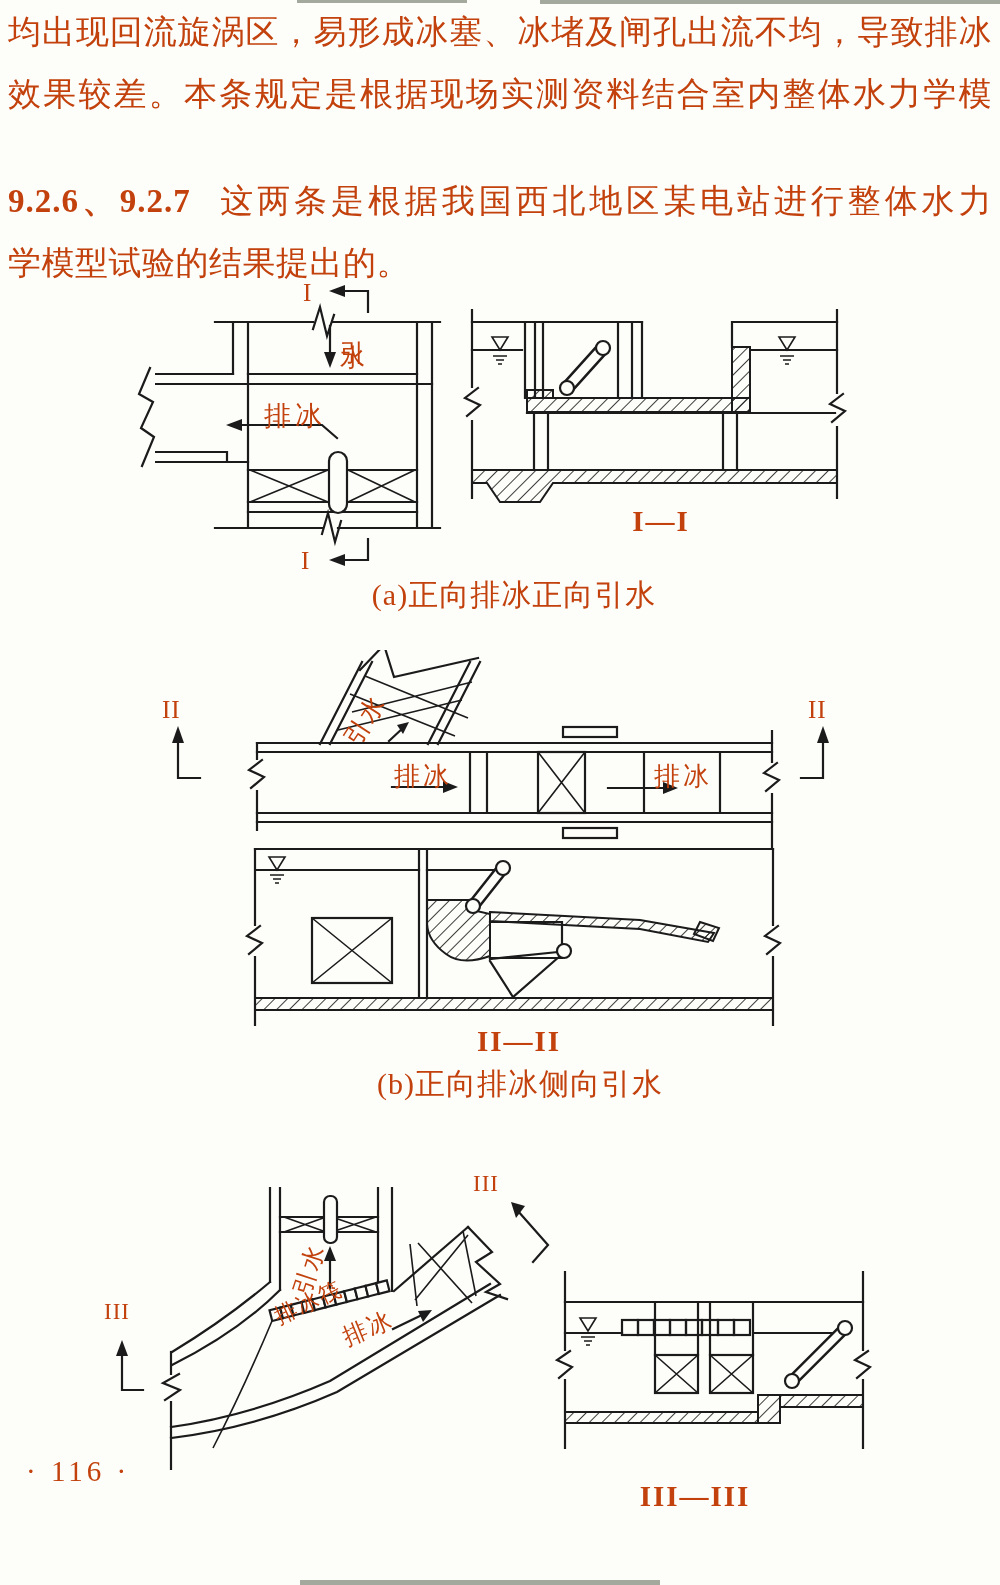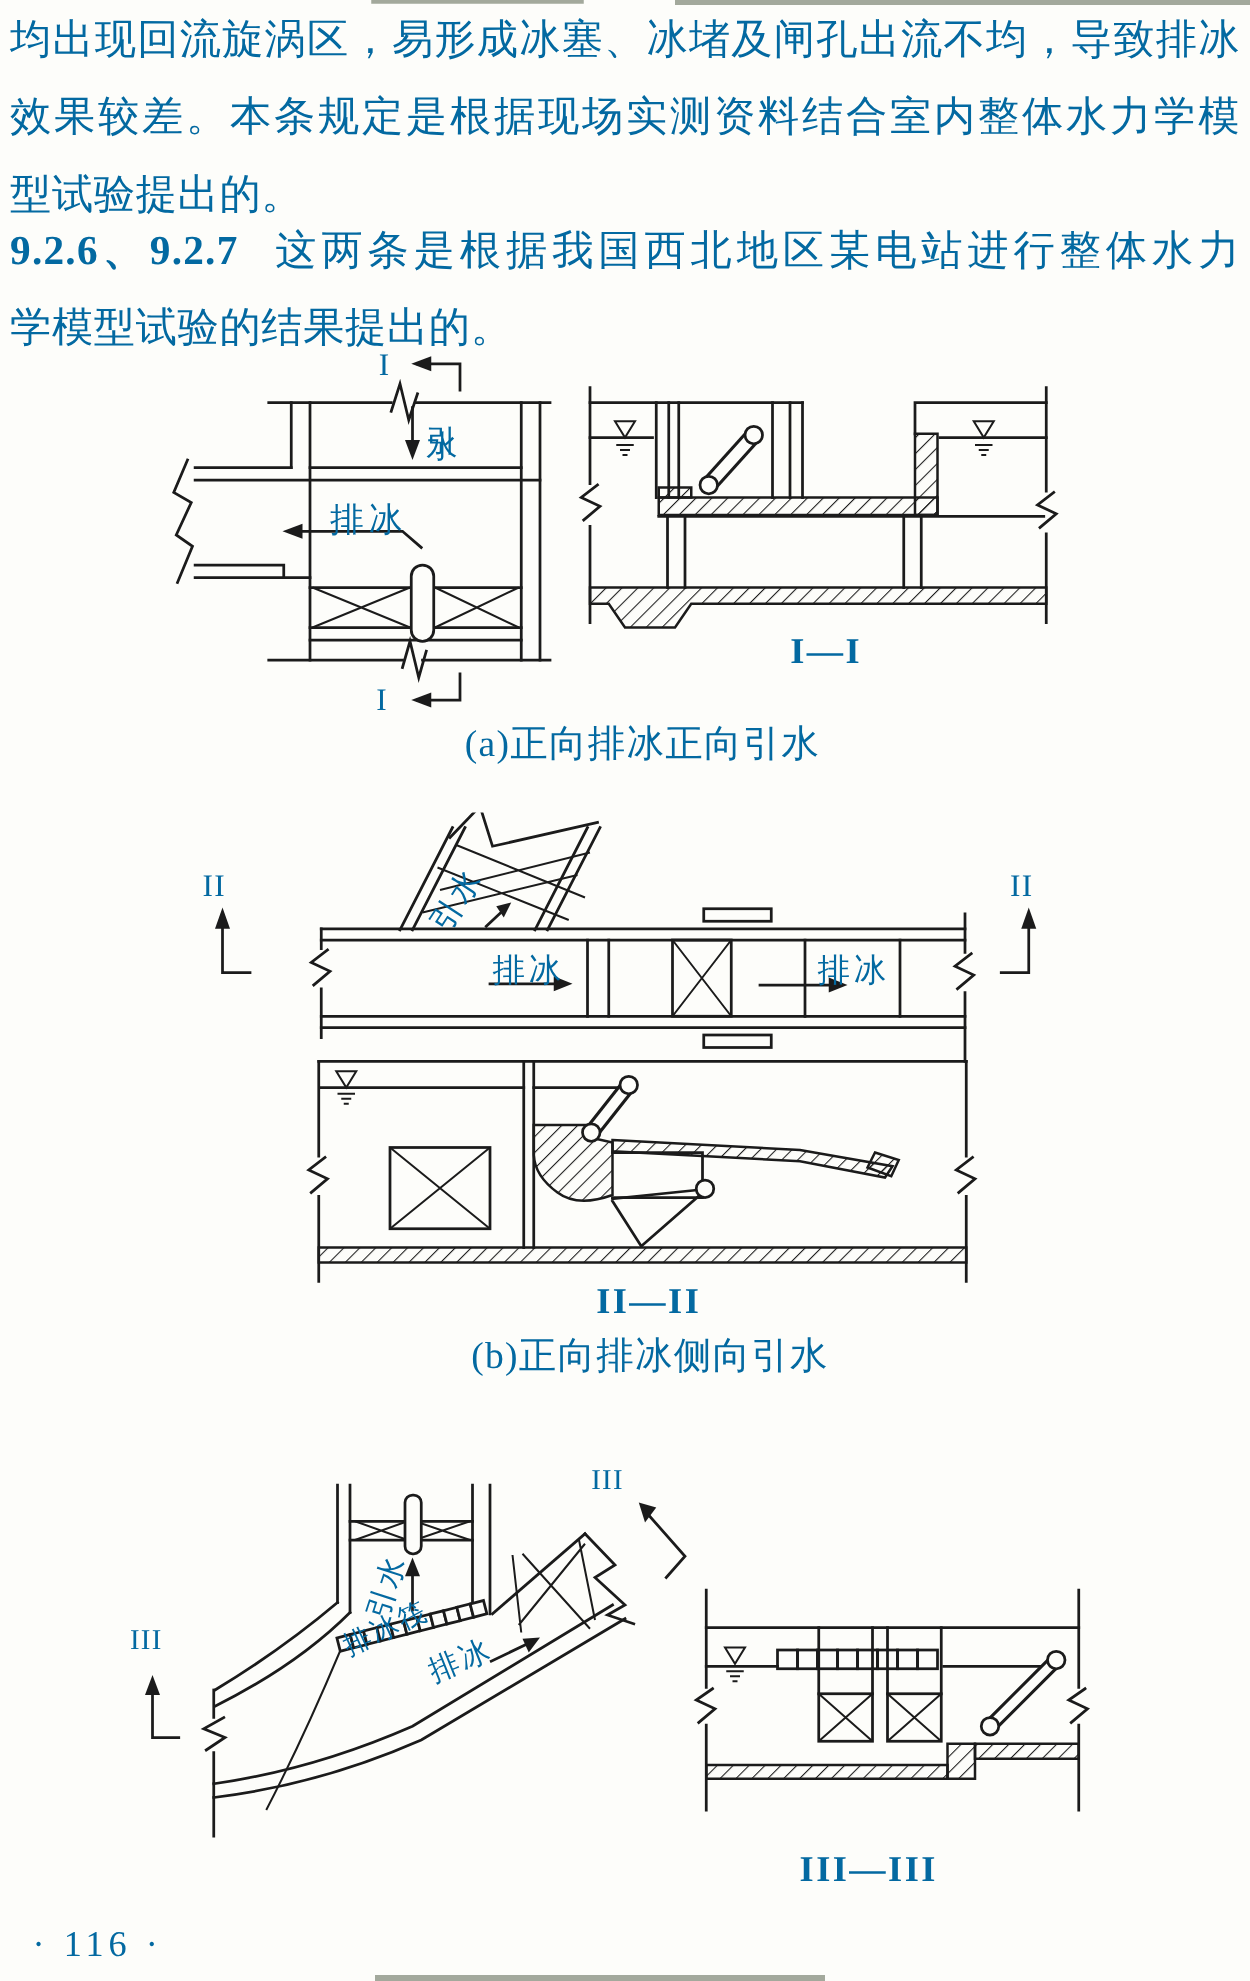--- a/index.html
+++ b/index.html
@@ -1,19 +1,19 @@
 <!DOCTYPE html>
 <html><head>
 <meta charset="utf-8">
 <style>
   html,body{margin:0;padding:0;background:#e8e8e4;}
   #page{
     position:relative;width:1000px;height:1585px;margin:0 auto;
     background:#fdfdfa;overflow:hidden;
-    font-family:"Liberation Serif","DejaVu Serif",serif;color:#0369a1;
+    font-family:"Liberation Serif","DejaVu Serif",serif;color:#c2410c;
   }
   .bodyline{
     position:absolute;left:8px;width:984px;font-size:33px;line-height:40px;
     text-align:justify;text-align-last:justify;white-space:nowrap;
     letter-spacing:.5px;
   }
   .bodyline.noend{text-align-last:left;white-space:normal;}
   .clause-num{font-weight:bold;margin-right:26px;letter-spacing:1px;font-family:Liberation Serif, serif;}
   .fig-label{position:absolute;white-space:nowrap;}
   .marker{font-size:25px;letter-spacing:1px;}
@@ -33,21 +33,20 @@
 <body>
 
 <div id="page">
 
   <div class="edge" style="left:297px;top:0;width:170px;height:3px;"></div>
   <div class="edge" style="left:540px;top:0;width:460px;height:4px;"></div>
   <div class="edge" style="left:300px;top:1580px;width:360px;height:5px;"></div>
 
   <div class="bodyline" style="top:12px;">均出现回流旋涡区，易形成冰塞、冰堵及闸孔出流不均，导致排冰</div>
   <div class="bodyline" style="top:74px;">效果较差。本条规定是根据现场实测资料结合室内整体水力学模</div>
-  <div class="bodyline noend" style="top:136px;">型试验提出的。</div>
   <div class="bodyline" style="top:181px;">
     <span class="clause-num">9.2.6、9.2.7</span><span>这两条是根据我国西北地区某电站进行整体水力</span>
   </div>
   <div class="bodyline noend" style="top:243px;">学模型试验的结果提出的。</div>
 
   <svg width="0" height="0">
     <defs>
       <pattern id="hatch" width="9" height="9" patternUnits="userSpaceOnUse" patternTransform="rotate(45)">
         <line x1="0" y1="0" x2="0" y2="9" stroke="#1b1b1b" stroke-width="1.7"></line>
       </pattern>
@@ -311,15 +310,15 @@
       <rect class="hatch" x="780" y="1395" width="83" height="12"></rect>
     </g>
   </svg>
   <div class="fig-label marker" style="left:104px;top:1299px;font-size:23px;">III</div>
   <div class="fig-label marker" style="left:473px;top:1171px;font-size:23px;">III</div>
   <div class="fig-label" style="left:301px;top:1278px;font-size:24px;letter-spacing:2px;transform:rotate(-72deg);transform-origin:0 50%;">引水</div>
   <div class="fig-label" style="left:276px;top:1303px;font-size:22px;letter-spacing:2px;transform:rotate(-25deg);transform-origin:0 50%;">排冰筏</div>
   <div class="fig-label" style="left:344px;top:1322px;font-size:24px;letter-spacing:2px;transform:rotate(-22deg);transform-origin:0 50%;">排冰</div>
   <div class="fig-label seclab" style="left:605px;top:1448px;width:180px;margin-top:32px;">III—III</div>
 
-  <div class="fig-label" style="left:26px;top:1540px;font-size:29px;letter-spacing:4px;">· 116 ·</div>
+  <div class="fig-label" style="left:26px;top:1455px;font-size:29px;letter-spacing:4px;">· 116 ·</div>
 
 </div>
 
 </body></html>

